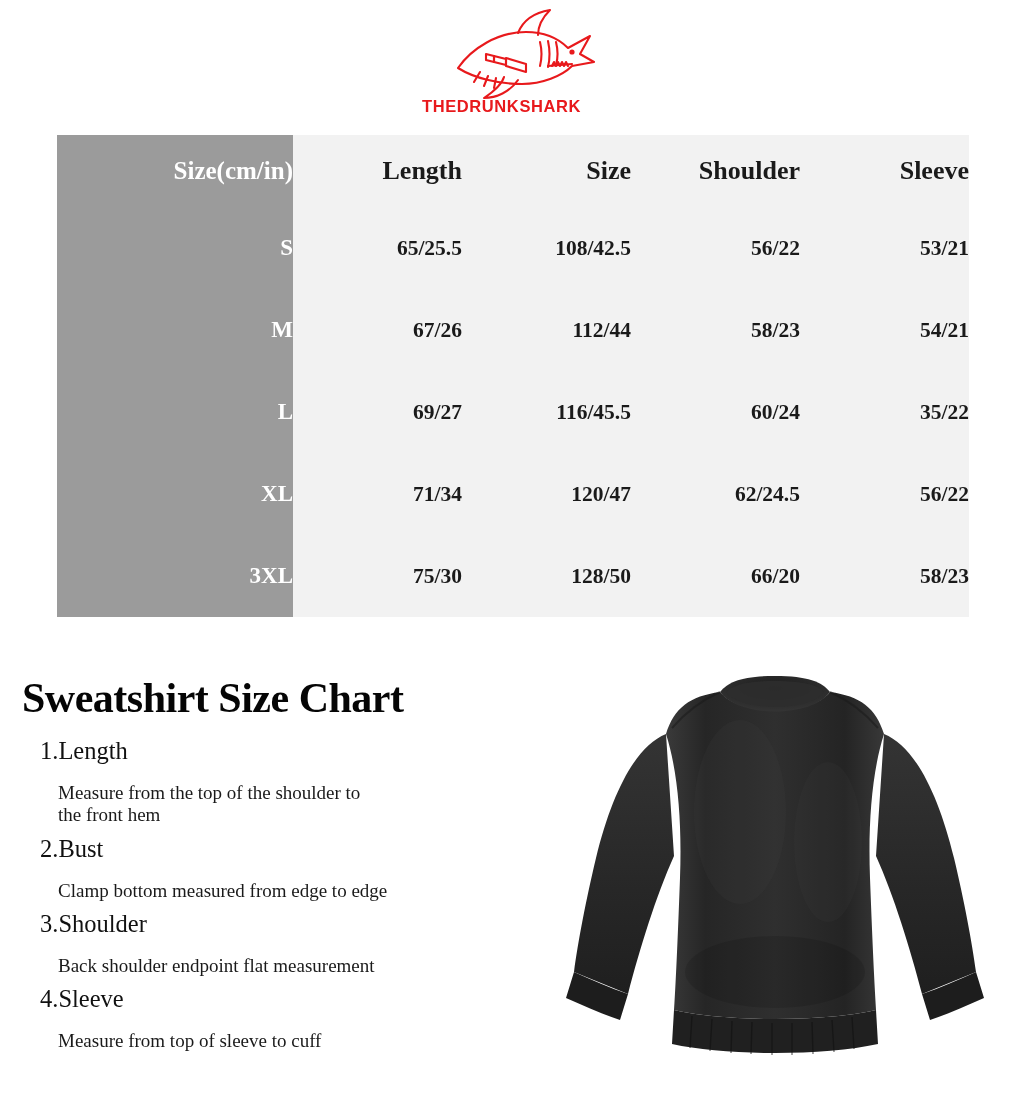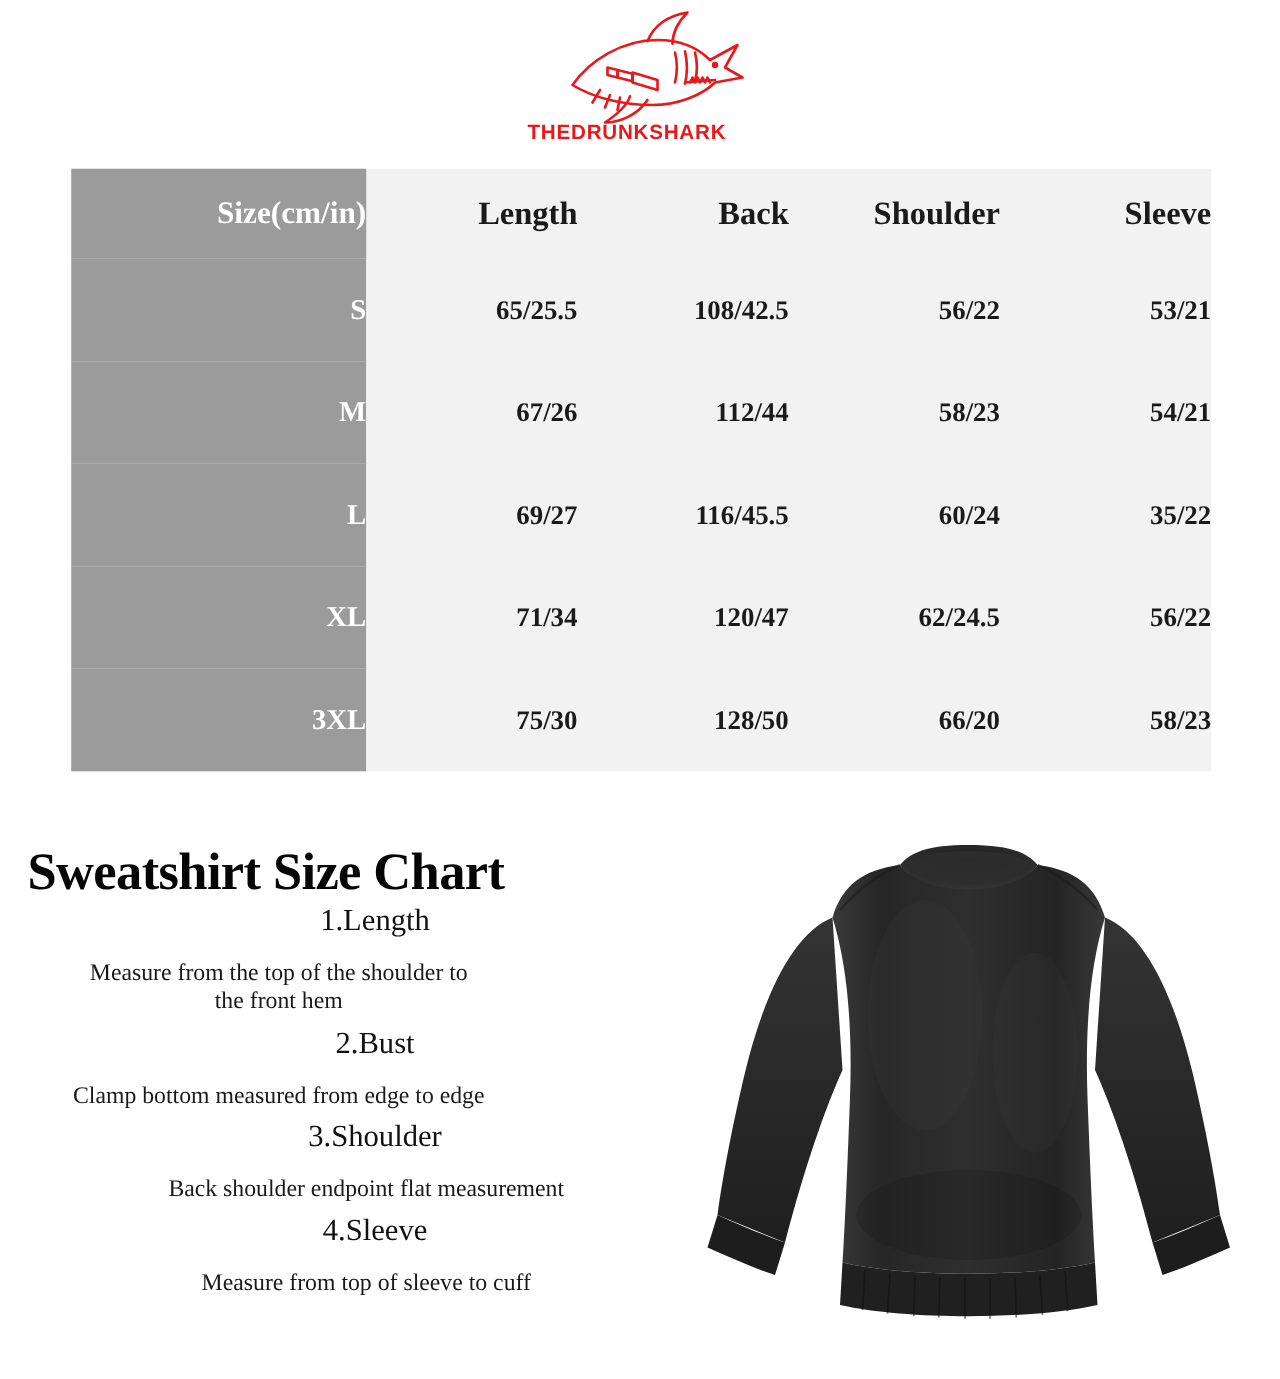--- a/index.html
+++ b/index.html
@@ -112,23 +112,22 @@
     top: 34px;
     font-family: Liberation Serif, serif;
     font-weight: bold;
     font-size: 42px;
     color: #050505;
     letter-spacing: -0.5px;
   }
   #measure-list {
     position: absolute;
     left: 40px;
-    top: 84px;
+    top: 98px;
     width: 520px;
-    text-align: center;
   }
   .m-item { margin-bottom: 9px; }
   .m-label {
     font-family: "Liberation Serif", serif;
     font-size: 24.5px;
     color: #111111;
     line-height: 1.1;
   }
   .m-desc {
     font-family: "Liberation Serif", serif;
@@ -191,21 +190,21 @@
     <col class="c0">
       <col class="c1">
       <col class="c2">
       <col class="c3">
       <col class="c4">
   </colgroup>
   <thead>
     <tr>
       <th class="size-head">Size(cm/in)</th>
       <th>Length</th>
-      <th>Back</th>
+      <th>Size</th>
       <th>Shoulder</th>
       <th>Sleeve</th>
     </tr>
   </thead>
   <tbody>
     <tr>
       <td class="size-cell">S</td>
       <td>65/25.5</td>
       <td>108/42.5</td>
       <td>56/22</td>

